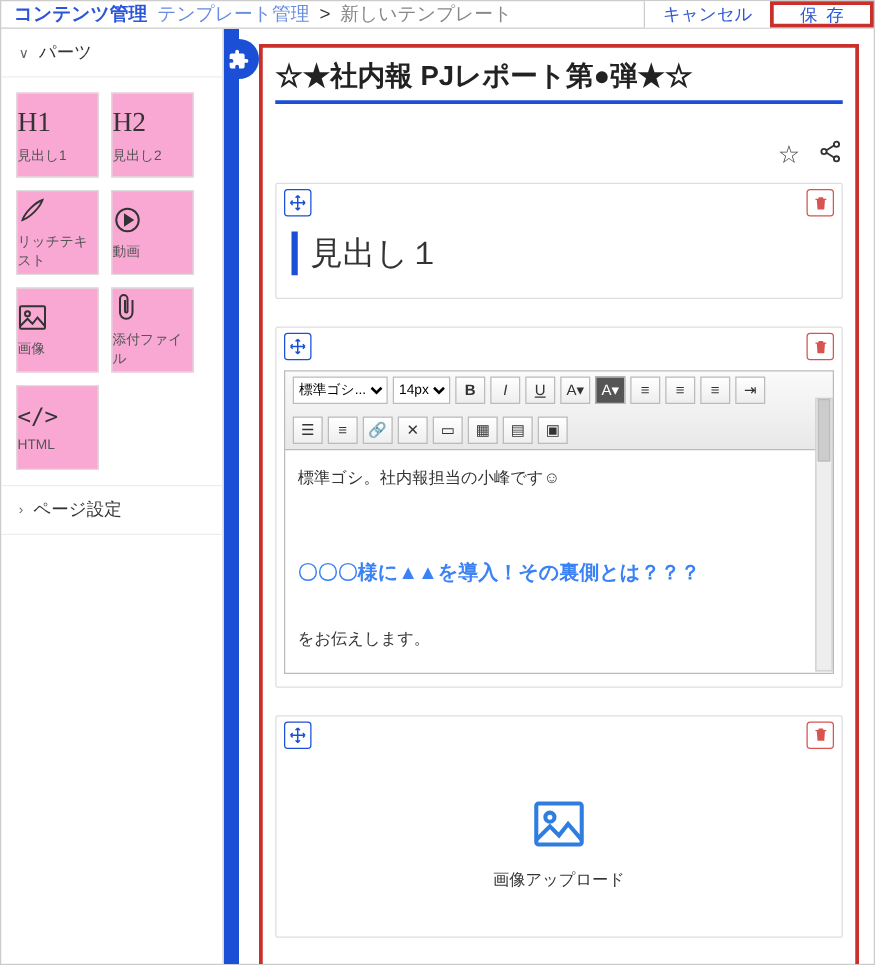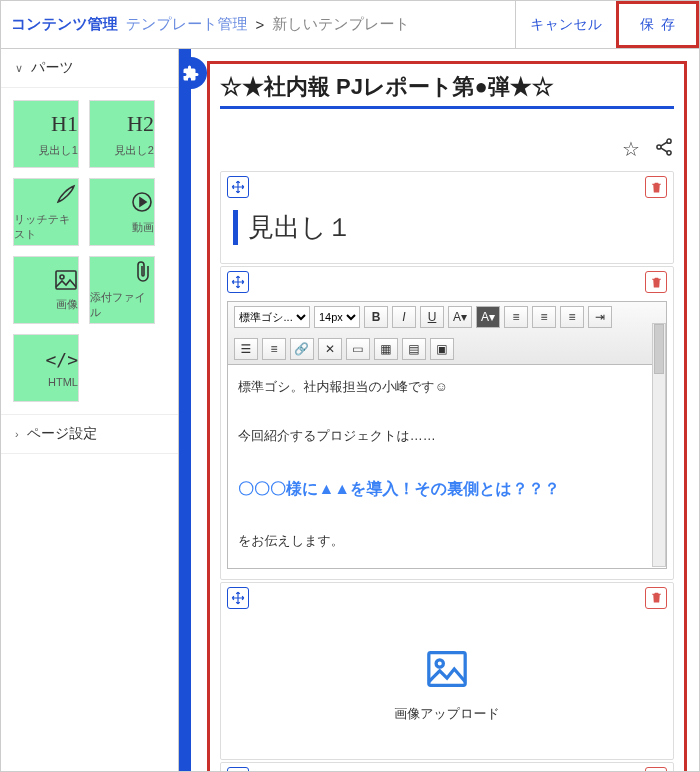--- a/index.html
+++ b/index.html
@@ -1,42 +1,42 @@
 <!DOCTYPE html>
 <html><head>
 <meta charset="utf-8">
 <style>
 *{box-sizing:border-box;margin:0;padding:0;font-family:"Hiragino Kaku Gothic ProN","Yu Gothic",Meiryo,sans-serif}
 body{width:700px;height:772px;overflow:hidden;background:#fff;font-size:13px;color:#333}
 .app{display:flex;flex-direction:column;width:100%;height:100%;border:1px solid #ccc}
-.topbar{display:flex;align-items:center;height:48px;border-bottom:1px solid #ccc;padding:0 0 0 10px}
+.topbar{display:flex;align-items:center;height:22px;border-bottom:1px solid #ccc;padding:0 0 0 10px}
 .crumbs{display:flex;align-items:center;gap:8px;flex:1;font-size:15px}
 .crumb-root{color:#2c56d8;font-weight:600}
 .crumb-link{color:#6a8ce0}
 .crumb-cur{color:#888}
 .top-actions{display:flex;height:100%}
 .top-actions button{height:100%;padding:0 14px;background:#fff;border:none;border-left:1px solid #ccc;font-size:14px;color:#2c56d8;cursor:pointer}
 .top-actions .save{border:3px solid #c9302c;letter-spacing:.5em;text-indent:.5em}
 .body{display:flex;flex:1;min-height:0}
 .sidebar{width:178px;border-right:1px solid #ccc;display:flex;flex-direction:column}
 .acc{padding:10px 14px;border-bottom:1px solid #eee;display:flex;align-items:center;gap:8px;font-size:14px;color:#333;cursor:pointer}
 .acc-caret{font-size:11px;color:#666}
 .parts{display:flex;flex-wrap:wrap;gap:10px;padding:12px}
-.part{width:66px;height:68px;border:1px solid #ddd;background:#86efac;display:flex;flex-direction:column;align-items:flex-end;justify-content:center;gap:6px;cursor:grab;font-size:11px;color:#555}
+.part{width:66px;height:68px;border:1px solid #ddd;background:#f9a8d4;display:flex;flex-direction:column;align-items:flex-start;justify-content:center;gap:6px;cursor:grab;font-size:11px;color:#555}
 .part .pi{font-size:22px;color:#333;font-family:serif}
 .stage{flex:1;position:relative;padding:12px 0 0 22px;overflow:auto}
 .blue-rail{position:absolute;left:0;top:0;bottom:0;width:12px;background:#1a4fd6}
 .badge{position:absolute;left:-4px;top:8px;width:32px;height:32px;border-radius:50%;background:#1a4fd6;display:flex;align-items:center;justify-content:center}
 .badge svg{width:18px;height:18px;fill:#fff}
 .canvas{margin:0 12px 0 6px;border:3px solid #c9302c;padding:8px 10px 10px;min-height:720px}
 .title-row{display:flex;align-items:center;gap:6px;border-bottom:3px solid #1a4fd6;padding-bottom:4px;margin-bottom:28px}
 .title-row h2{font-size:22px;font-weight:700;color:#222}
 .meta-row{display:flex;justify-content:flex-end;gap:14px;margin-bottom:10px;color:#444}
 .meta-row span{cursor:pointer;font-size:20px}
-.block{border:1px solid #ddd;border-radius:2px;margin-bottom:2px;position:relative;background:#fff}
+.block{border:1px solid #ddd;border-radius:2px;margin-bottom:22px;position:relative;background:#fff}
 .block-head{display:flex;justify-content:space-between;padding:4px 6px}
 .mv,.del{width:22px;height:22px;border:1px solid;border-radius:3px;display:flex;align-items:center;justify-content:center;background:#fff;cursor:pointer}
 .mv{border-color:#1a4fd6;color:#1a4fd6}
 .del{border-color:#d9534f;color:#d9534f}
 .h1-body{padding:8px 12px 18px}
 .h1-body div{border-left:5px solid #1a4fd6;padding-left:10px;font-size:26px;color:#333}
 .rt-body{padding:4px 6px 10px}
 .rt-toolbar{border:1px solid #bbb;background:linear-gradient(#fafafa,#e8e8e8);padding:4px 6px;display:flex;flex-wrap:wrap;gap:4px;align-items:flex-start}
 .rt-toolbar select{height:22px;font-size:11px;border:1px solid #bbb;background:#fff}
 .tb-btn{width:24px;height:22px;border:1px solid #bbb;background:linear-gradient(#fff,#eee);font-size:12px;display:flex;align-items:center;justify-content:center;cursor:pointer;color:#333}
@@ -205,21 +205,21 @@
               <span class="tb-btn">≡</span>
               <span class="tb-btn">🔗</span>
               <span class="tb-btn">✕</span>
               <span class="tb-btn">▭</span>
               <span class="tb-btn">▦</span>
               <span class="tb-btn">▤</span>
               <span class="tb-btn">▣</span>
             </div>
             <div class="rt-area">
               <p>標準ゴシ。社内報担当の小峰です☺</p><br>
-              <p>今回紹介するプロジェクトは……</p><br>
+              <br>
               <p class="red">〇〇〇様に▲▲を導入！その裏側とは？？？</p><br>
               <p>をお伝えします。</p>
             </div>
           </div>
           <div class="rt-scroll">
               <div class="thumb"></div>
             </div>
         </div>
 
         <div class="block">

